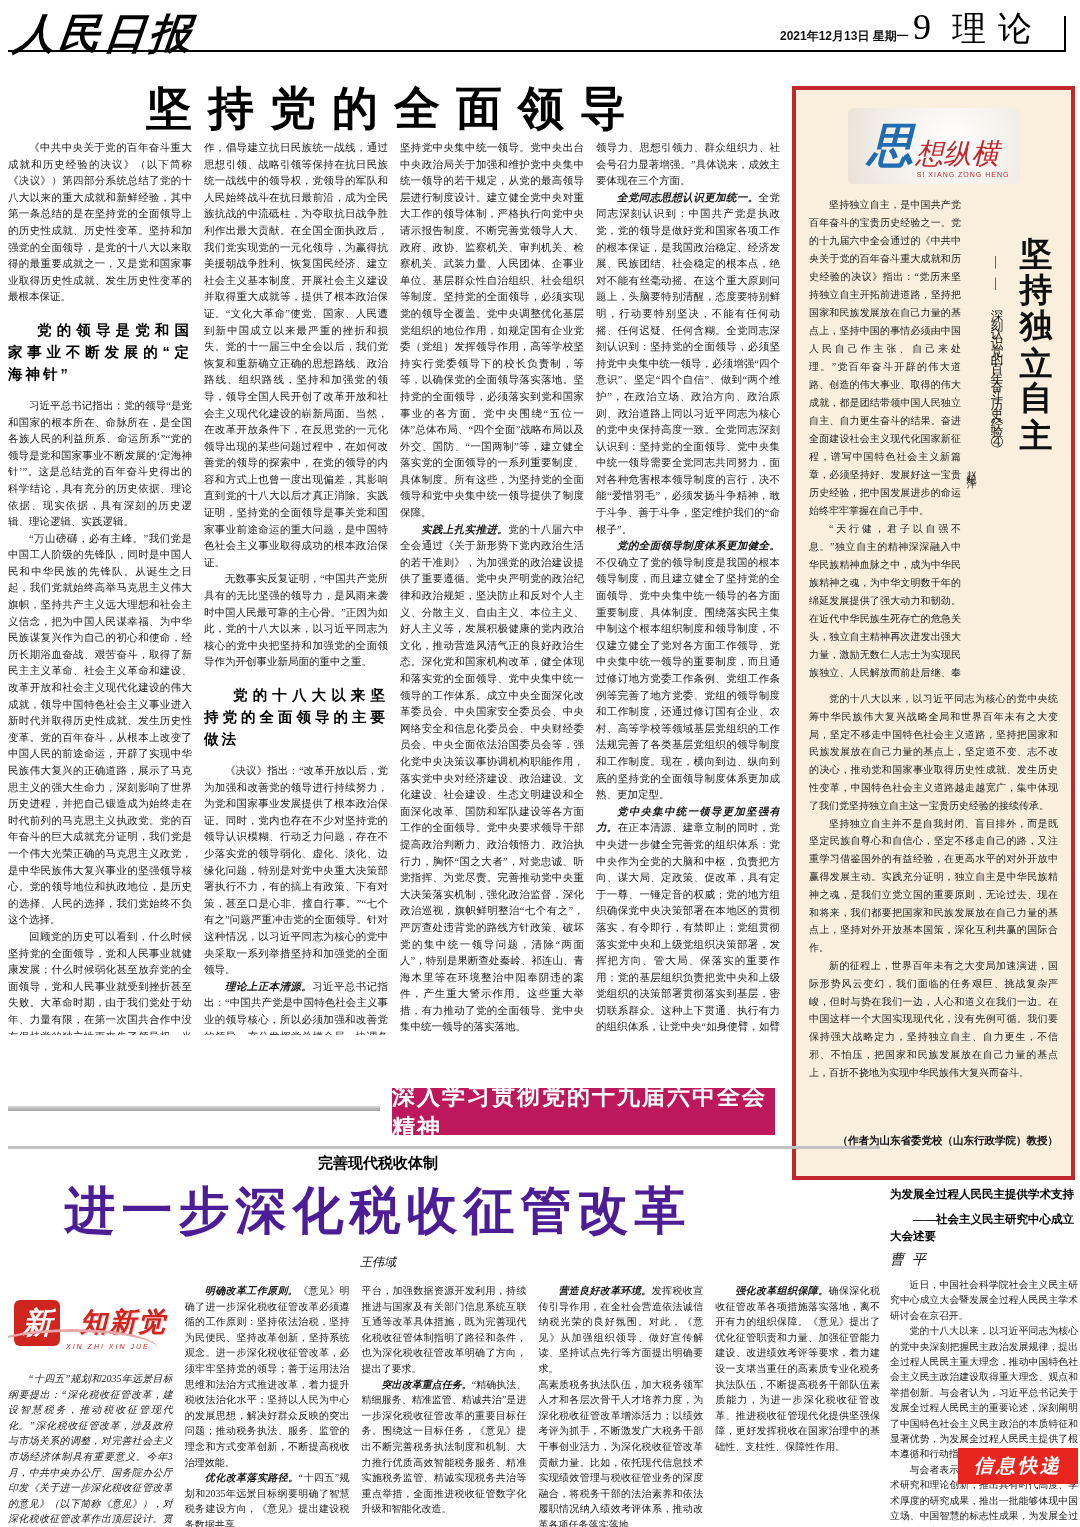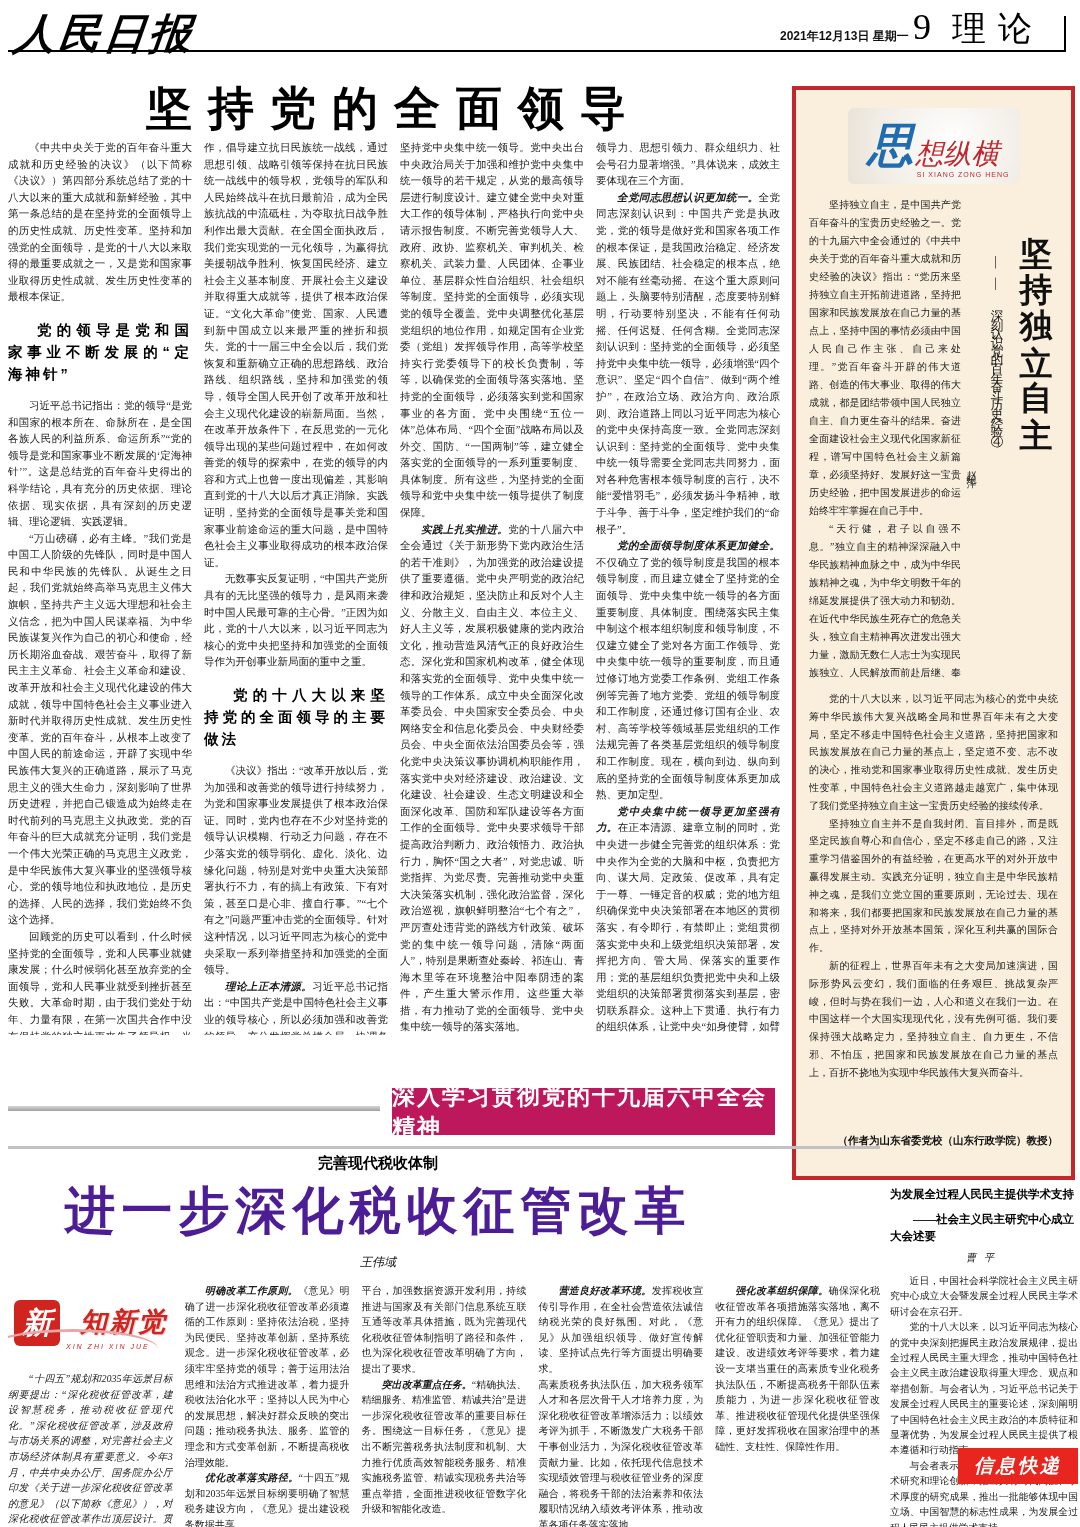--- a/index.html
+++ b/index.html
@@ -75,21 +75,21 @@
     text-shadow:1px 1px 0 #f3c9c9; }
   .xz-logo .cap { position:absolute; left:58px; bottom:8px; font-size:7px; letter-spacing:2px; color:#d0241e;
     font-family:"Liberation Sans",sans-serif; }
   .kai { font-style:italic; }
 
   
   .demo { position:absolute; left:890px; top:1186px; width:188px; height:341px; overflow:hidden; }
   .demo-title { font-size:11.5px; font-weight:bold; font-family:"Liberation Sans","DejaVu Sans",sans-serif;
     line-height:17px; color:#000; }
   .demo-subtitle { font-size:11.5px; font-weight:bold; line-height:17px; margin:8px 0 6px; text-indent:2em; color:#000; }
-  .demo-byline { text-align:center; font-size:10px; letter-spacing:8px; font-style:italic; margin:6px 0 8px; color:#111; }
+  .demo-byline { text-align:left; font-size:14px; letter-spacing:8px; font-style:italic; margin:6px 0 8px; color:#111; }
   .demo-body { font-size:9.8px; line-height:15.4px; text-align:justify; color:#1a1a1a; }
   .info-label { position:absolute; right:0; top:262px; width:120px; height:36px; background:#e8251f; color:#fff;
     display:flex; align-items:center; justify-content:center; font-size:19px; font-weight:bold; font-style:italic;
     letter-spacing:3px; font-family:"Liberation Sans","DejaVu Sans",sans-serif; }
 </style>
 </head>
 <body>
 
 <div class="page">
 

